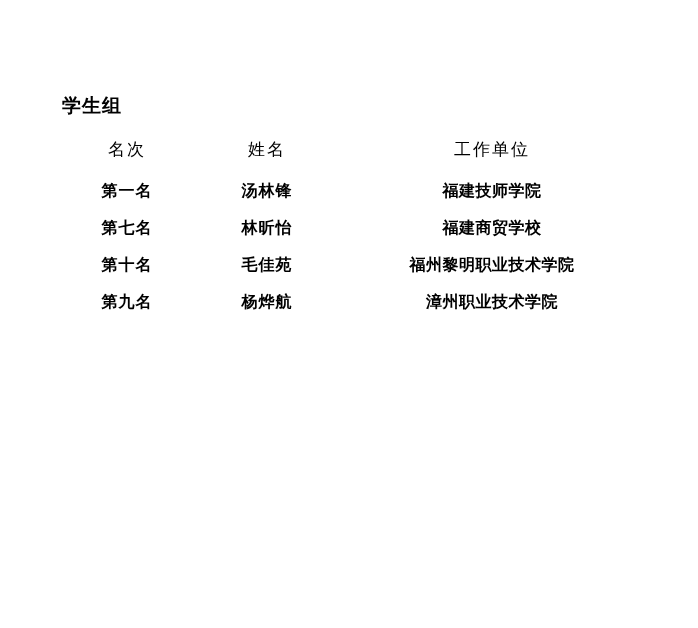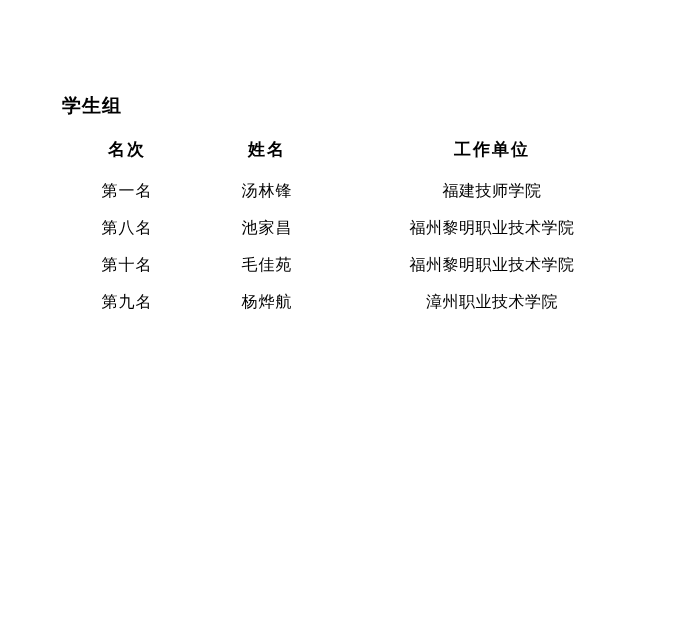--- a/index.html
+++ b/index.html
@@ -36,29 +36,29 @@
     width: 580px;
     border-collapse: collapse;
     table-layout: fixed;
   }
   table.ranking col.c-rank { width: 130px; }
   table.ranking col.c-name { width: 150px; }
   table.ranking col.c-org  { width: 300px; }
 
   table.ranking th {
     font-size: 17px;
-    font-weight: bold;
+    font-weight: normal;
     text-align: center;
     padding: 4px 0 12px 0;
     letter-spacing: 2px;
     white-space: nowrap;
   }
   table.ranking td {
     font-size: 16px;
-    font-weight: normal;
+    font-weight: bold;
     text-align: center;
     padding: 8px 0 8px 0;
     white-space: nowrap;
     letter-spacing: 0.5px;
   }
   table.ranking td.rank-cell { letter-spacing: 1px; }
   table.ranking td.name-cell { letter-spacing: 1px; }
   table.ranking td.org-cell  { letter-spacing: 0.5px; }
 </style>
 </head>
@@ -81,23 +81,23 @@
         <th>工作单位</th>
       </tr>
     </thead>
     <tbody>
       <tr>
         <td class="rank-cell">第一名</td>
         <td class="name-cell">汤林锋</td>
         <td class="org-cell">福建技师学院</td>
       </tr>
       <tr>
-        <td class="rank-cell">第八名</td>
-        <td class="name-cell">池家昌</td>
-        <td class="org-cell">福州黎明职业技术学院</td>
+        <td class="rank-cell">第七名</td>
+        <td class="name-cell">林昕怡</td>
+        <td class="org-cell">福建商贸学校</td>
       </tr>
       <tr>
         <td class="rank-cell">第十名</td>
         <td class="name-cell">毛佳苑</td>
         <td class="org-cell">福州黎明职业技术学院</td>
       </tr>
       <tr>
         <td class="rank-cell">第九名</td>
         <td class="name-cell">杨烨航</td>
         <td class="org-cell">漳州职业技术学院</td>

